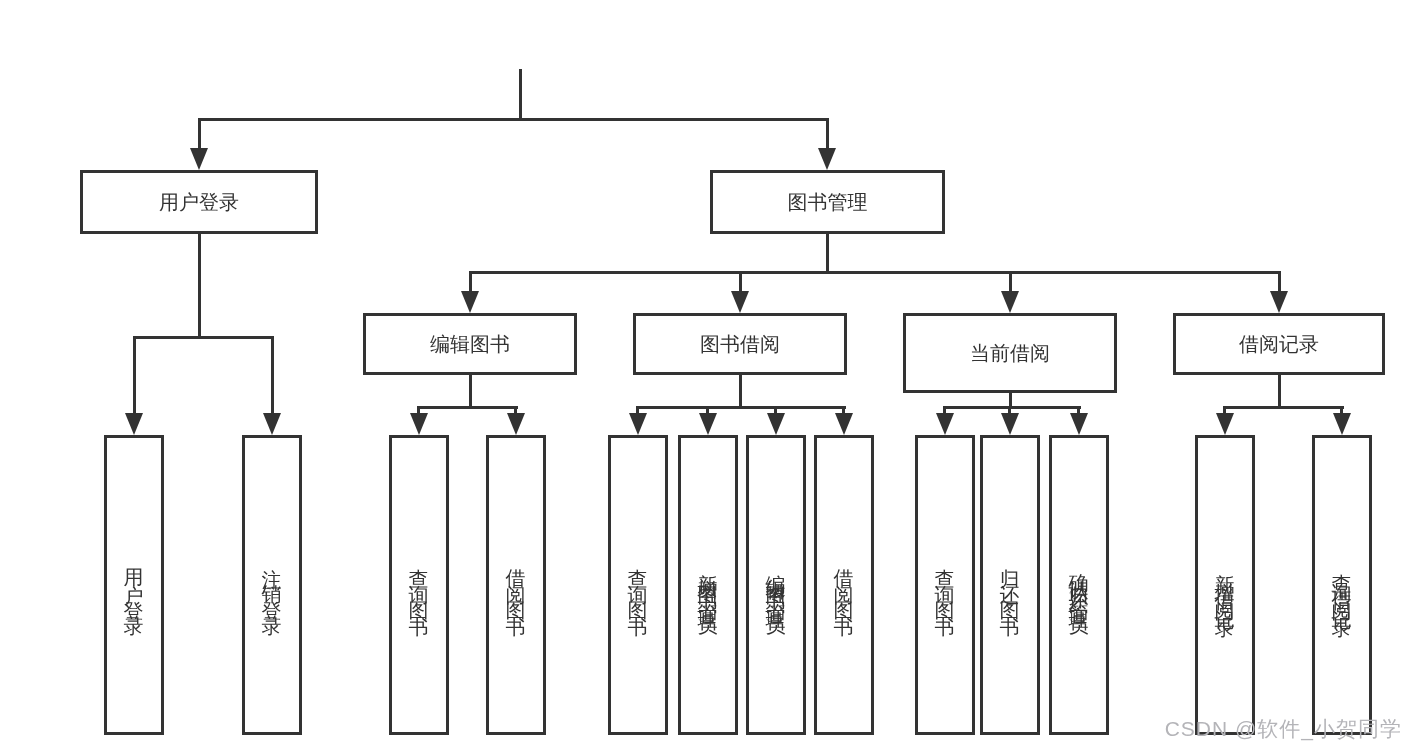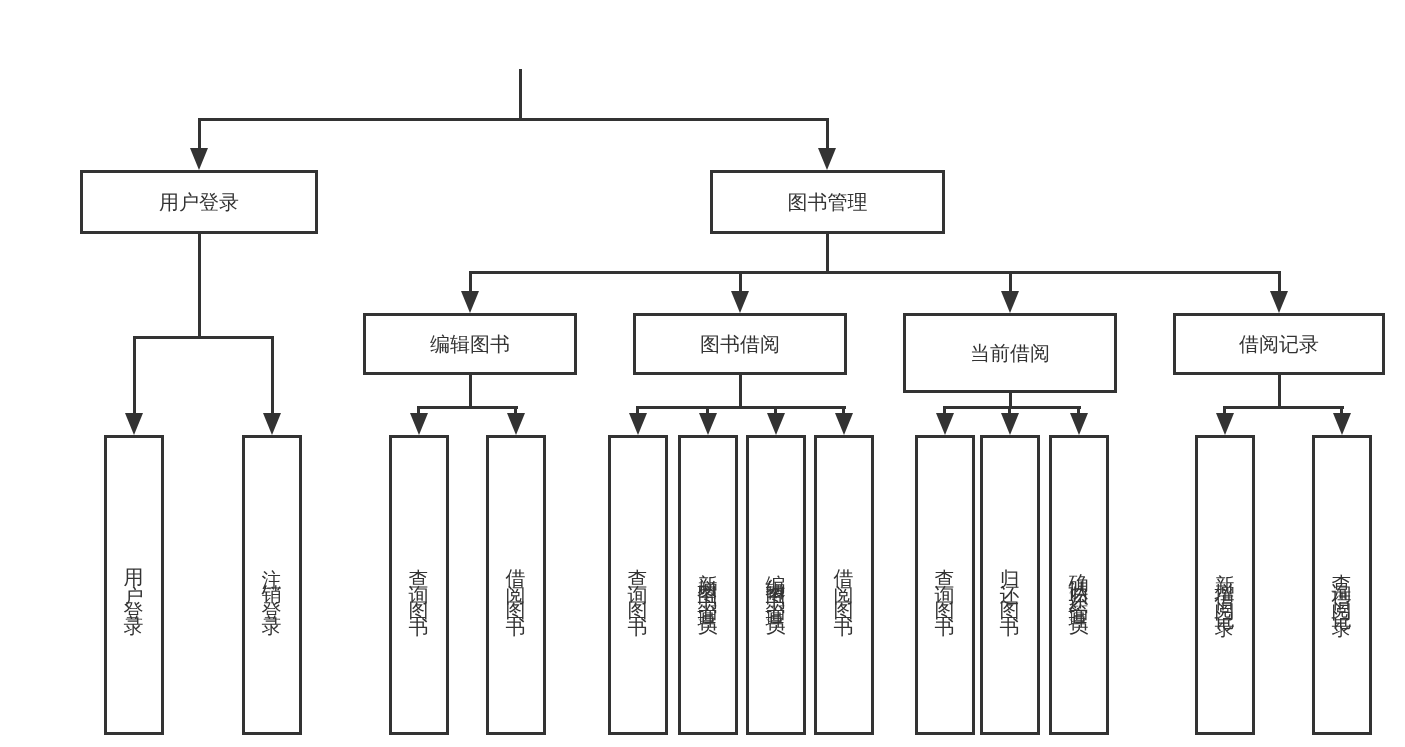--- a/index.html
+++ b/index.html
@@ -171,14 +171,15 @@
     <span class="v-label" style="letter-spacing: 6px;">确认归还（管理员）</span>
   </div>
 
   <div class="node leaf" style="left:1195px; top:435px; width:60px; height:300px;">
     <span class="v-label" style="letter-spacing: 9px;">新增借阅记录</span>
   </div>
   <div class="node leaf" style="left:1312px; top:435px; width:60px; height:300px;">
     <span class="v-label" style="letter-spacing: 9px;">查询借阅记录</span>
   </div>
 
+  <div class="watermark">CSDN @软件_小贺同学</div>
 
 </div>
 
 </body></html>

